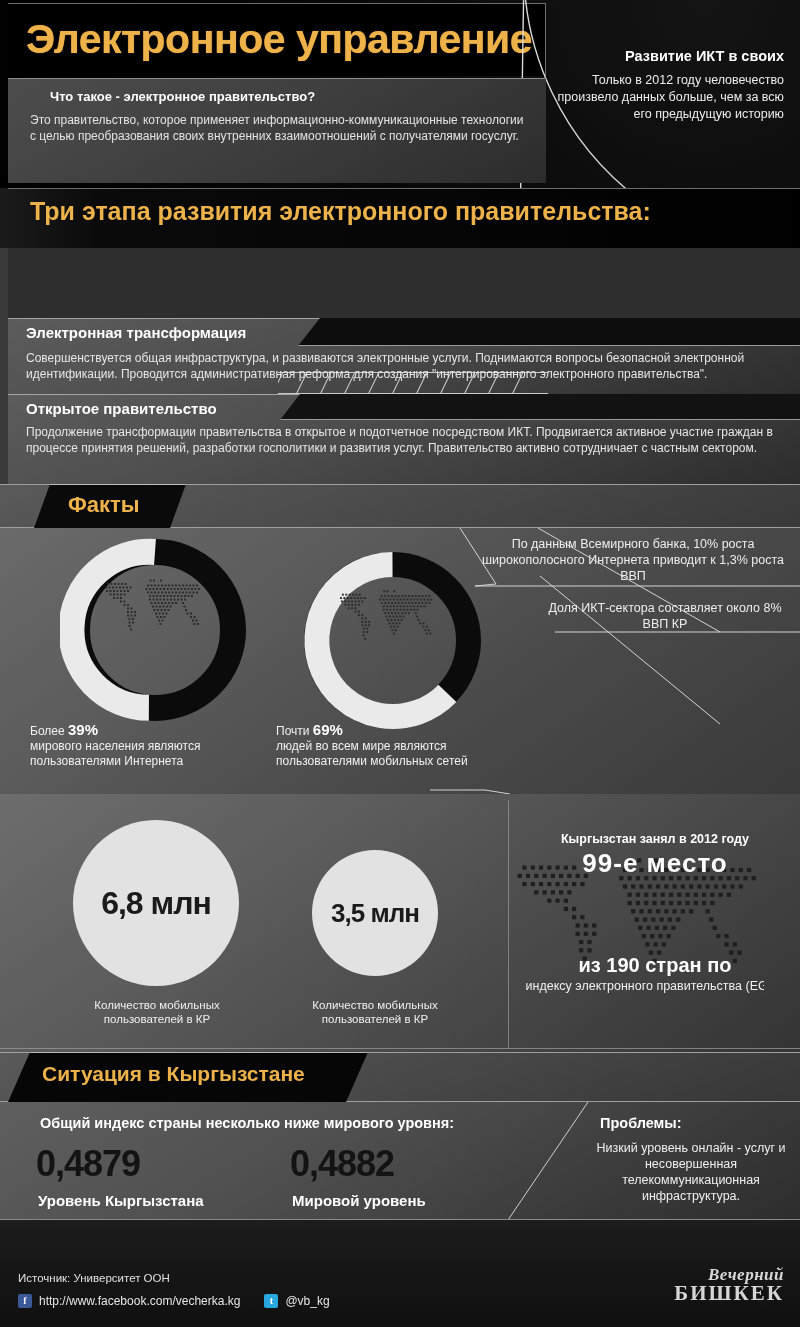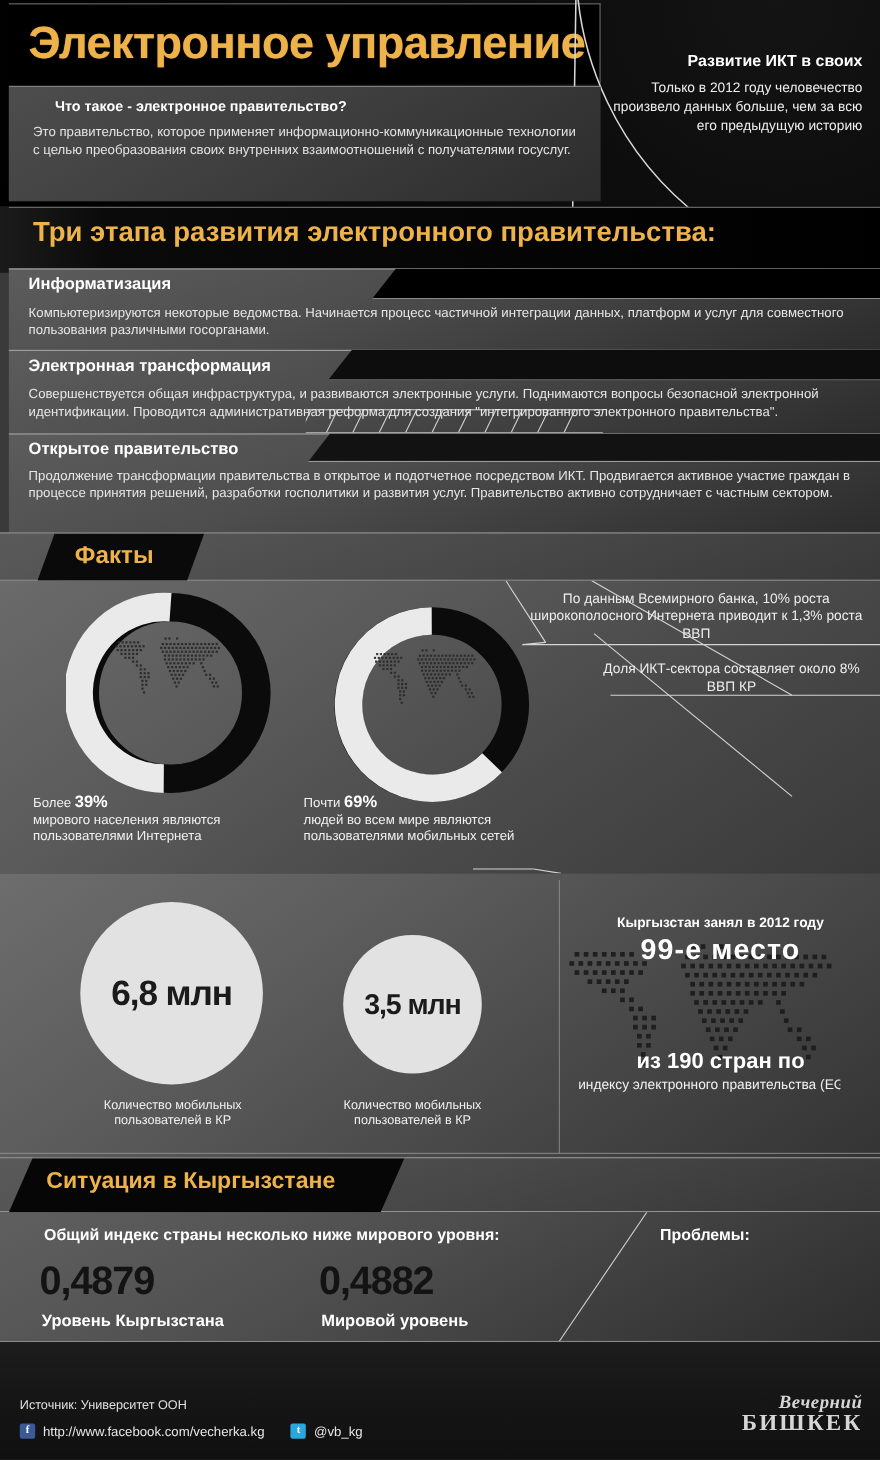--- a/index.html
+++ b/index.html
@@ -170,27 +170,20 @@
     <div id="intro-body">Это правительство, которое применяет информационно-коммуникационные технологии с целью преобразования своих внутренних взаимоотношений с получателями госуслуг.</div>
   </div>
 
   <div id="ict-title">Развитие ИКТ в своих</div>
   <div id="ict-body">Только в 2012 году человечество произвело данных больше, чем за всю его предыдущую историю</div>
 
   <div id="left-rail"></div>
   <div id="stages-black"></div>
   <div id="stages-title">Три этапа развития электронного правительства:</div>
 
-  <div class="stage" style="top:244px;height:74px;">
-    <div class="stage-bg"></div>
-    <div class="stage-topline"></div>
-    <div class="notch" style="left:330px;width:462px;clip-path:polygon(22px 0,462px 0,462px 28px,0 28px);"></div>
-    <div class="stage-head">Информатизация</div>
-    <div class="stage-body" style="top:32px;">Компьютеризируются некоторые ведомства. Начинается процесс частичной интеграции данных, платформ и услуг для совместного пользования различными госорганами.</div>
-  </div>
 
   <div class="stage" style="top:318px;height:76px;">
     <div class="stage-bg"></div>
     <div class="stage-topline"></div>
     <div class="notch" style="left:290px;width:502px;clip-path:polygon(22px 0,502px 0,502px 28px,0 28px);background:#0d0d0d;"></div>
     <div class="stage-head">Электронная трансформация</div>
     <div class="stage-body" style="top:32px;">Совершенствуется общая инфраструктура, и развиваются  электронные услуги. Поднимаются вопросы безопасной электронной идентификации. Проводится административная реформа для создания "интегрированного электронного правительства".</div>
   </div>
 
   <div class="hatch" id="hatch-deco" style="left:278px;top:372px;width:270px;">
@@ -781,20 +774,21 @@
   <div class="metric-lab" style="left:38px;top:1192px;">Уровень Кыргызстана</div>
 
   <div class="metric-num" style="left:290px;top:1143px;">0,4882</div>
   <div class="metric-lab" style="left:292px;top:1192px;">Мировой уровень</div>
 
   <svg class="abs" style="left:500px;top:1102px;pointer-events:none;" width="120" height="118">
     <line x1="88" y1="0" x2="8" y2="118" stroke="#d0d0d0" stroke-width="1"></line>
   </svg>
 
   <div id="prob-head">Проблемы:</div>
+  <div id="prob-body">Низкий уровень онлайн - услуг и несовершенная телекоммуникационная инфраструктура.</div>
 
   <div id="footer"></div>
   <div id="src">Источник: Университет ООН</div>
   <div id="social">
     <span class="sico fb">f</span>
     <span>http://www.facebook.com/vecherka.kg</span>
     <span style="display:inline-block;width:10px;"></span>
     <span class="sico tw">t</span>
     <span>@vb_kg</span>
   </div>

